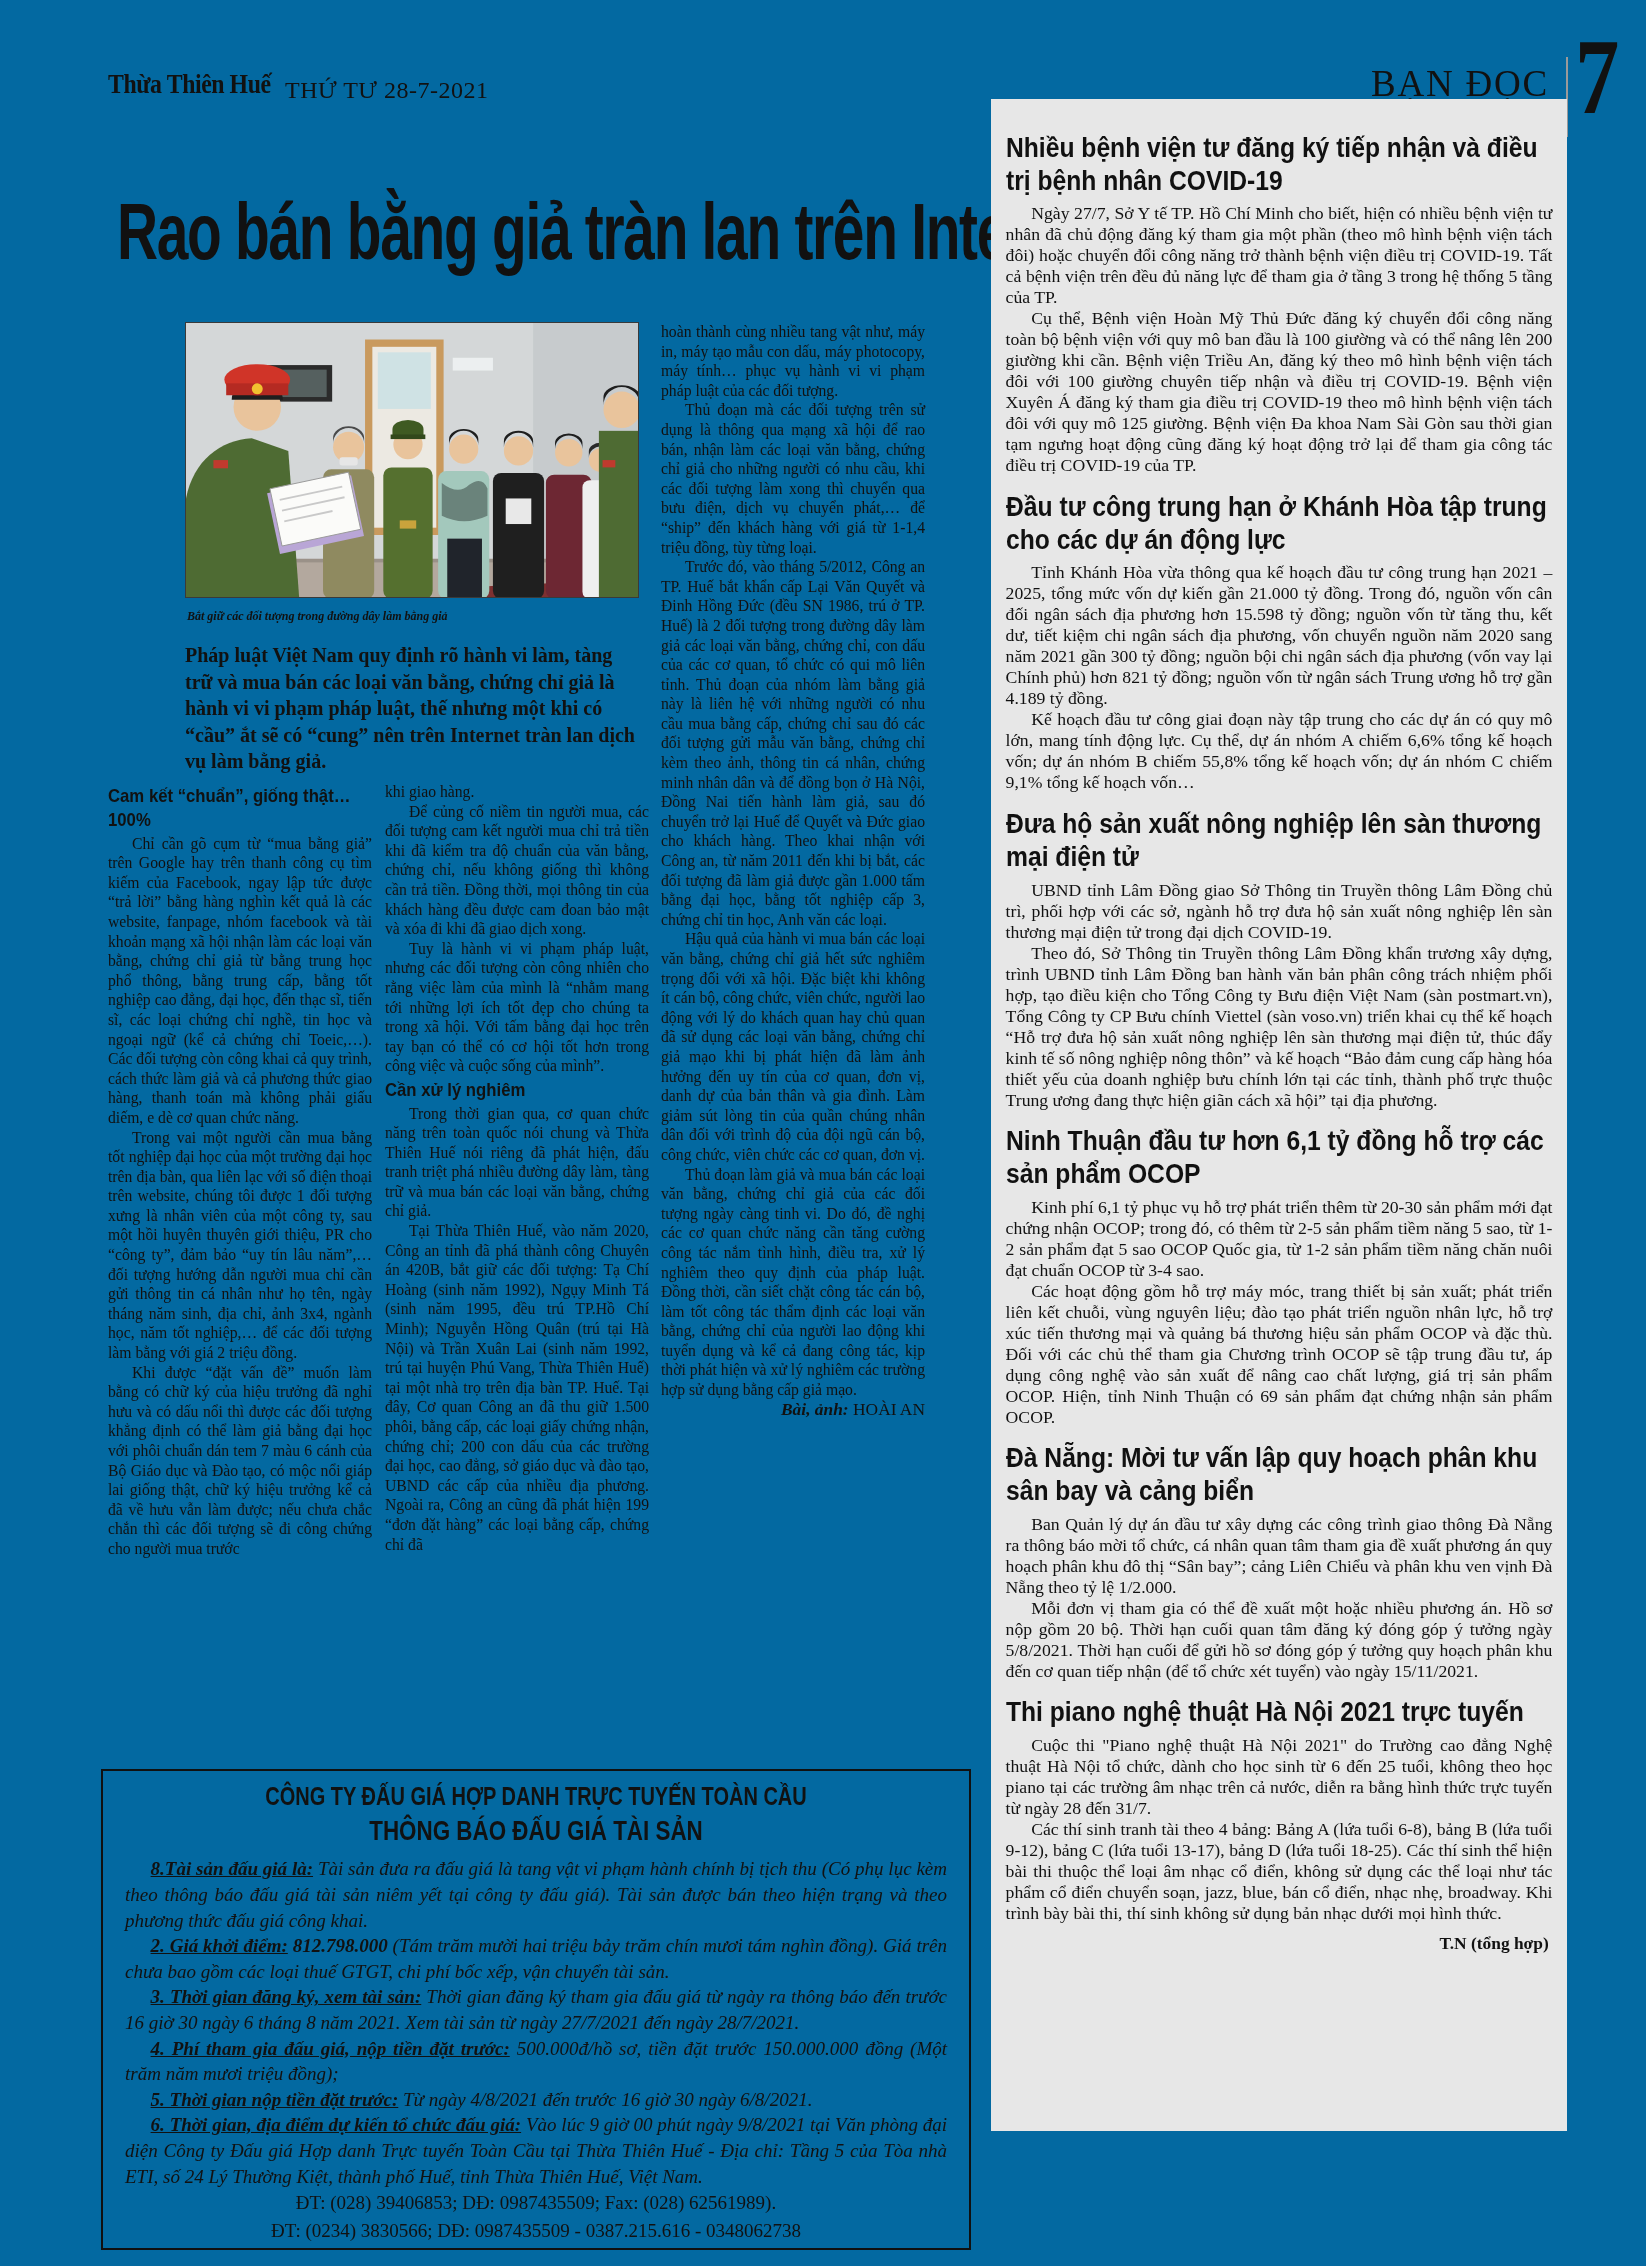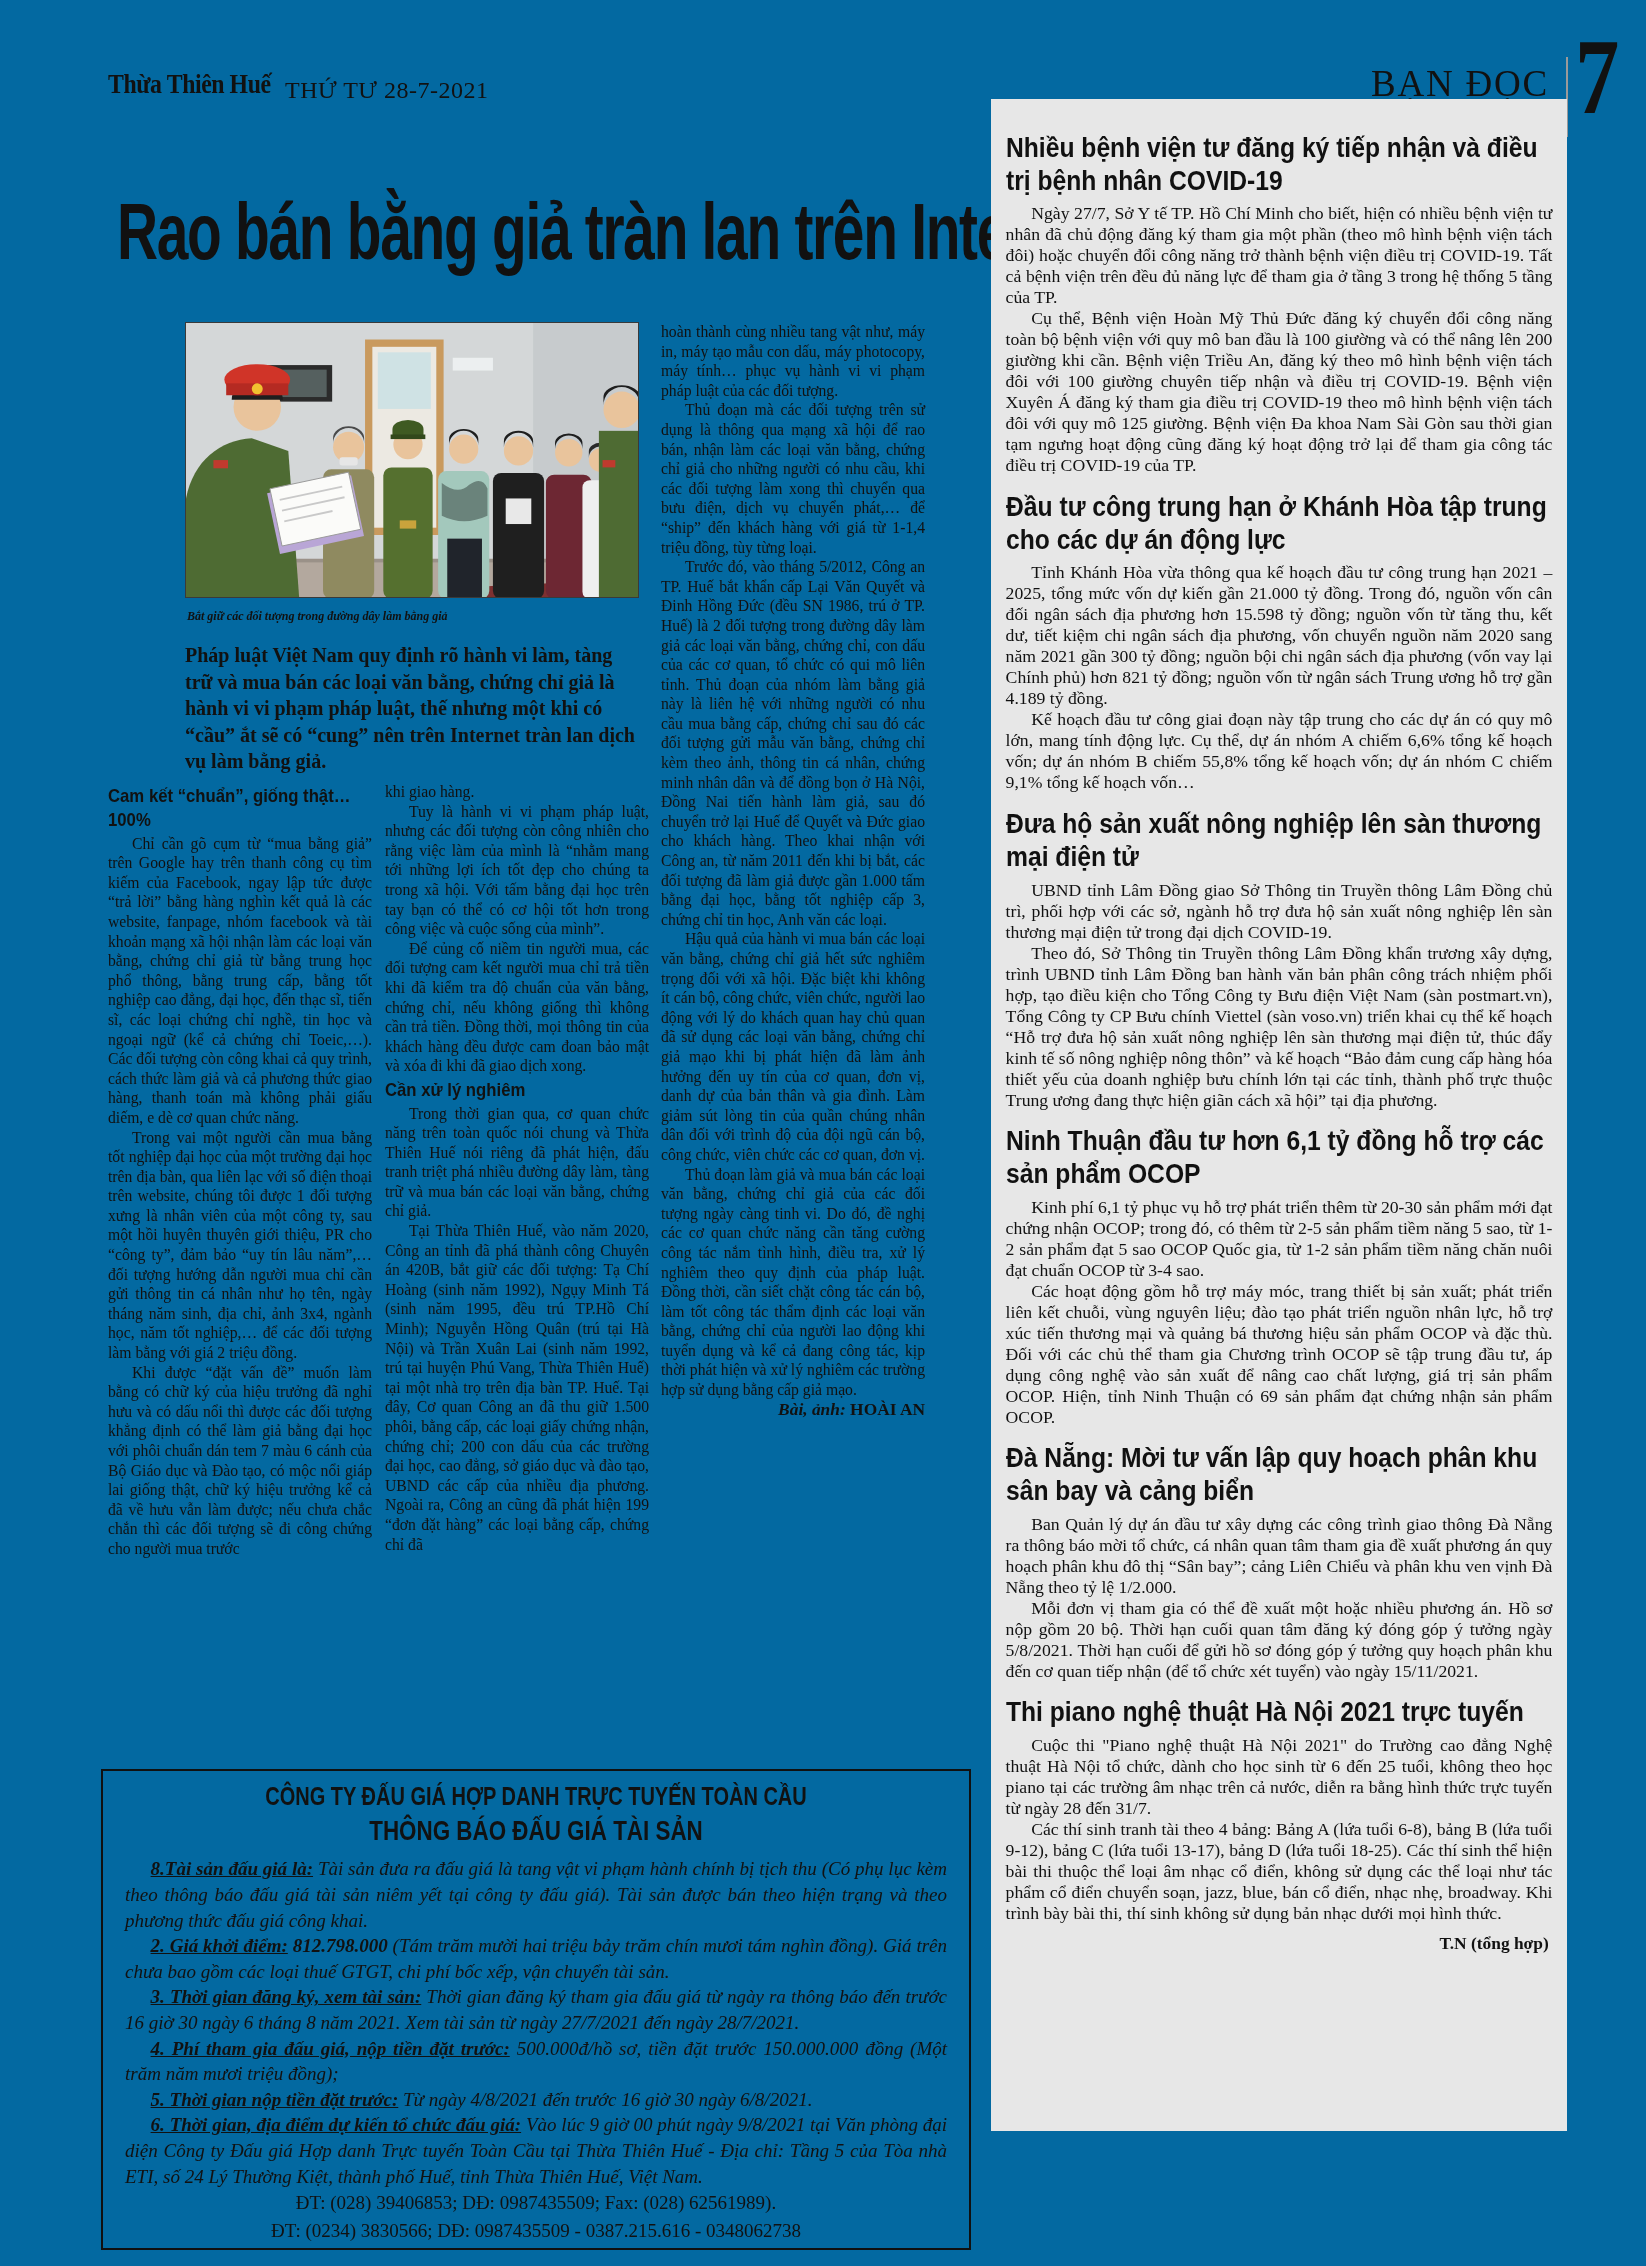--- a/index.html
+++ b/index.html
@@ -35,21 +35,21 @@
   #col1{left:108px;top:782px;}
   #col2{left:385px;top:782px;}
   #col3{left:661px;top:322px;}
   .article-col p{margin:0;text-indent:24px;}
   .article-col p.cont{text-indent:0;}
   .article-col p.subhead{font-family:"Liberation Sans",sans-serif;font-weight:bold;font-size:19px;
         line-height:24px;text-indent:0;text-align:left;margin:1.8px 0 1.8px;
         transform:scaleX(.88);transform-origin:0 50%;width:113.6%;}
   .byline{margin-top:7.3px;text-align:right;font-size:17.4px;}
   .byline .lbl{font-style:italic;font-weight:bold;}
-  .byline .auth{font-weight:bold;}
+  .byline .auth{font-weight:normal;}
 
   
   .notice-box{position:absolute;left:101px;top:1769px;width:870px;height:481px;border:2.7px solid #101010;
         box-sizing:border-box;padding:9.1px 22px 0;}
   .notice-company{font-family:"Liberation Sans",sans-serif;font-weight:700;font-size:25px;line-height:32px;text-align:center;}
   .notice-title{font-family:"Liberation Sans",sans-serif;font-weight:700;font-size:28px;line-height:37px;text-align:center;margin-bottom:7.3px;}
   .notice-items p{margin:0;font-style:italic;font-size:19px;line-height:25.6px;text-align:justify;text-indent:25.6px;}
   .notice-label{font-weight:bold;text-decoration:underline;}
   .notice-value{font-weight:bold;}
   .notice-phones p{margin:0;font-size:19px;line-height:28px;text-align:center;font-style:normal;}
@@ -156,22 +156,22 @@
 
   <p class="subhead">Cam kết “chuẩn”, giống thật… 100%</p>
       <p class="p">Chỉ cần gõ cụm từ “mua bằng giả” trên Google hay trên thanh công cụ tìm kiếm của Facebook, ngay lập tức được “trả lời” bằng hàng nghìn kết quả là các website, fanpage, nhóm facebook và tài khoản mạng xã hội nhận làm các loại văn bằng, chứng chỉ giả từ bằng trung học phổ thông, bằng trung cấp, bằng tốt nghiệp cao đẳng, đại học, đến thạc sĩ, tiến sĩ, các loại chứng chỉ nghề, tin học và ngoại ngữ (kể cả chứng chỉ Toeic,…). Các đối tượng còn công khai cả quy trình, cách thức làm giả và cả phương thức giao hàng, thanh toán mà không phải giấu diếm, e dè cơ quan chức năng.</p>
       <p class="p">Trong vai một người cần mua bằng tốt nghiệp đại học của một trường đại học trên địa bàn, qua liên lạc với số điện thoại trên website, chúng tôi được 1 đối tượng xưng là nhân viên của một công ty, sau một hồi huyên thuyên giới thiệu, PR cho “công ty”, đảm bảo “uy tín lâu năm”,… đối tượng hướng dẫn người mua chỉ cần gửi thông tin cá nhân như họ tên, ngày tháng năm sinh, địa chỉ, ảnh 3x4, ngành học, năm tốt nghiệp,… để các đối tượng làm bằng với giá 2 triệu đồng.</p>
       <p class="p">Khi được “đặt vấn đề” muốn làm bằng có chữ ký của hiệu trưởng đã nghỉ hưu và có dấu nổi thì được các đối tượng khẳng định có thể làm giả bằng đại học với phôi chuẩn dán tem 7 màu 6 cánh của Bộ Giáo dục và Đào tạo, có mộc nổi giáp lai giống thật, chữ ký hiệu trưởng kể cả đã về hưu vẫn làm được; nếu chưa chắc chắn thì các đối tượng sẽ đi công chứng cho người mua trước</p>
     </div>
 
   <div id="col2" class="article-col">
 
   <p class="cont">khi giao hàng.</p>
+      <p class="p">Để củng cố niềm tin người mua, các đối tượng cam kết người mua chỉ trả tiền khi đã kiểm tra độ chuẩn của văn bằng, chứng chỉ, nếu không giống thì không cần trả tiền. Đồng thời, mọi thông tin của khách hàng đều được cam đoan bảo mật và xóa đi khi đã giao dịch xong.</p>
       <p class="p">Tuy là hành vi vi phạm pháp luật, nhưng các đối tượng còn công nhiên cho rằng việc làm của mình là “nhằm mang tới những lợi ích tốt đẹp cho chúng ta trong xã hội. Với tấm bằng đại học trên tay bạn có thể có cơ hội tốt hơn trong công việc và cuộc sống của mình”.</p>
-      <p class="p">Để củng cố niềm tin người mua, các đối tượng cam kết người mua chỉ trả tiền khi đã kiểm tra độ chuẩn của văn bằng, chứng chỉ, nếu không giống thì không cần trả tiền. Đồng thời, mọi thông tin của khách hàng đều được cam đoan bảo mật và xóa đi khi đã giao dịch xong.</p>
       <p class="subhead">Cần xử lý nghiêm</p>
       <p class="p">Trong thời gian qua, cơ quan chức năng trên toàn quốc nói chung và Thừa Thiên Huế nói riêng đã phát hiện, đấu tranh triệt phá nhiều đường dây làm, tàng trữ và mua bán các loại văn bằng, chứng chỉ giả.</p>
       <p class="p">Tại Thừa Thiên Huế, vào năm 2020, Công an tỉnh đã phá thành công Chuyên án 420B, bắt giữ các đối tượng: Tạ Chí Hoàng (sinh năm 1992), Ngụy Minh Tá (sinh năm 1995, đều trú TP.Hồ Chí Minh); Nguyễn Hồng Quân (trú tại Hà Nội) và Trần Xuân Lai (sinh năm 1992, trú tại huyện Phú Vang, Thừa Thiên Huế) tại một nhà trọ trên địa bàn TP. Huế. Tại đây, Cơ quan Công an đã thu giữ 1.500 phôi, bằng cấp, các loại giấy chứng nhận, chứng chỉ; 200 con dấu của các trường đại học, cao đẳng, sở giáo dục và đào tạo, UBND các cấp của nhiều địa phương. Ngoài ra, Công an cũng đã phát hiện 199 “đơn đặt hàng” các loại bằng cấp, chứng chỉ đã</p>
     </div>
 
   <div id="col3" class="article-col">
     <div>
 
     <p class="cont">hoàn thành cùng nhiều tang vật như, máy in, máy tạo mẫu con dấu, máy photocopy, máy tính… phục vụ hành vi vi phạm pháp luật của các đối tượng.</p>
         <p class="p">Thủ đoạn mà các đối tượng trên sử dụng là thông qua mạng xã hội để rao bán, nhận làm các loại văn bằng, chứng chỉ giả cho những người có nhu cầu, khi các đối tượng làm xong thì chuyển qua bưu điện, dịch vụ chuyển phát,… để “ship” đến khách hàng với giá từ 1-1,4 triệu đồng, tùy từng loại.</p>

